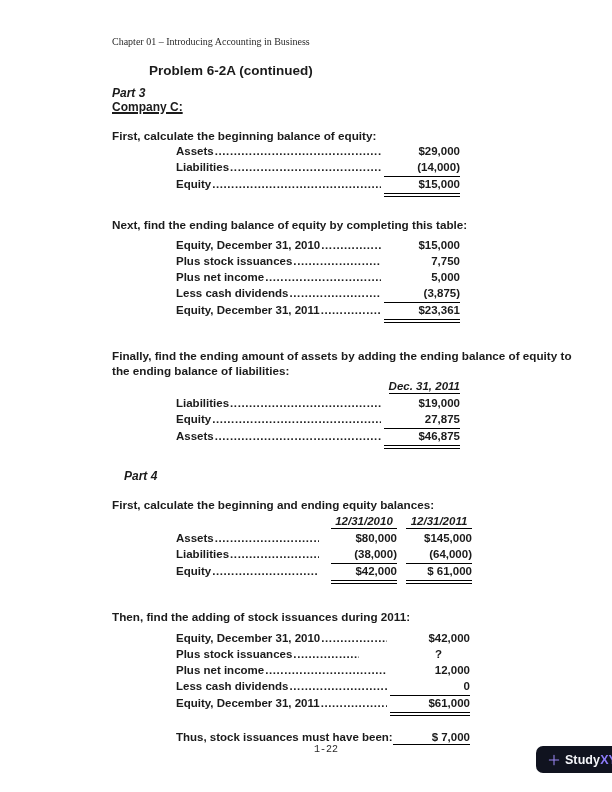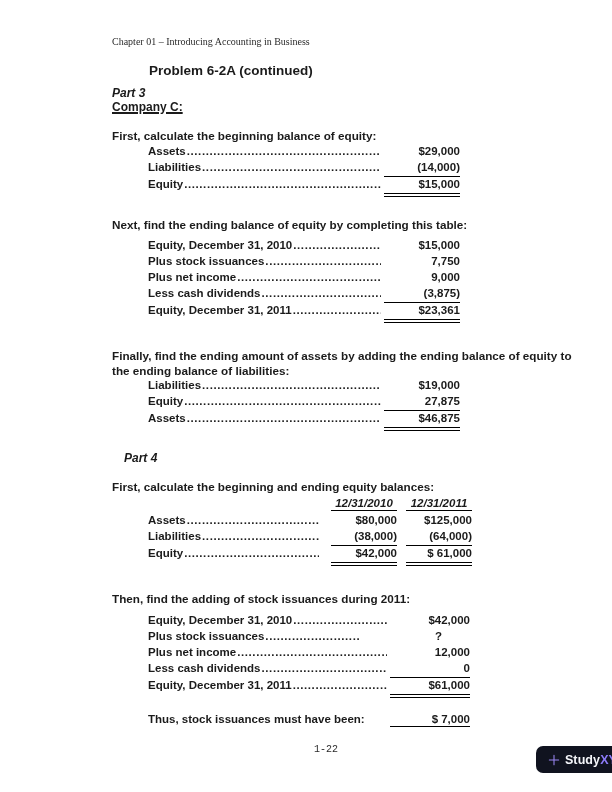--- a/index.html
+++ b/index.html
@@ -37,21 +37,21 @@
 
   .hdr-row { display: flex; justify-content: flex-end; margin-top: 2px; margin-bottom: 2px; }
   .col-hdr {
     font-size: 11.5px; font-weight: bold; font-style: italic;
     border-bottom: 1.5px solid #000; padding-bottom: 1px;
   }
   .hdr-row-2 { display: flex; justify-content: flex-end; gap: 9px; margin-top: 2px; margin-bottom: 2px; }
   .hdr-row-2 .col-hdr { width: 66px; text-align: center; }
 
   .trow { display: flex; align-items: baseline; line-height: 15px; }
-  .tlabel { white-space: nowrap; }
+  .tlabel { white-space: nowrap; margin-left: 28px; }
   .leader { flex: 1; overflow: hidden; white-space: nowrap; margin: 0 3px 0 1px; }
   .leader::after {
     content: "....................................................................................................";
     letter-spacing: 0.6px;
   }
   .spacer { flex: 1; }
 
   .val { text-align: right; white-space: pre; padding-bottom: 1px; }
   .val-c  { width: 76px; }
   .val-d  { width: 66px; margin-left: 9px; }
@@ -119,36 +119,39 @@
         <span class="val val-c">$15,000</span>
       </div>
       <div class="trow">
         <span class="tlabel">Plus stock issuances</span>
         <span class="leader"></span>
         <span class="val val-c">7,750</span>
       </div>
       <div class="trow">
         <span class="tlabel">Plus net income</span>
         <span class="leader"></span>
-        <span class="val val-c">9,000</span>
+        <span class="val val-c">5,000</span>
       </div>
       <div class="trow">
         <span class="tlabel">Less cash dividends</span>
         <span class="leader"></span>
         <span class="val val-c u1">(3,875)</span>
       </div>
       <div class="trow">
         <span class="tlabel">Equity, December 31, 2011</span>
         <span class="leader"></span>
         <span class="val val-c u2">$23,361</span>
       </div>
     </div>
 
     <div class="intro mt-sec">Finally, find the ending amount of assets by adding the ending balance of equity to the ending balance of liabilities:</div>
     <div class="tbl tbl-c">
+      <div class="hdr-row">
+        <span class="col-hdr">Dec. 31, 2011</span>
+      </div>
       <div class="trow">
         <span class="tlabel">Liabilities</span>
         <span class="leader"></span>
         <span class="val val-c">$19,000</span>
       </div>
       <div class="trow">
         <span class="tlabel">Equity</span>
         <span class="leader"></span>
         <span class="val val-c u1">27,875</span>
       </div>
@@ -164,21 +167,21 @@
     <div class="intro mt-md">First, calculate the beginning and ending equity balances:</div>
     <div class="tbl tbl-d2">
       <div class="hdr-row-2">
         <span class="col-hdr">12/31/2010</span>
         <span class="col-hdr">12/31/2011</span>
       </div>
       <div class="trow">
         <span class="tlabel">Assets</span>
         <span class="leader"></span>
         <span class="val val-d">$80,000</span>
-        <span class="val val-d">$125,000</span>
+        <span class="val val-d">$145,000</span>
       </div>
       <div class="trow">
         <span class="tlabel">Liabilities</span>
         <span class="leader"></span>
         <span class="val val-d u1">(38,000)</span>
         <span class="val val-d u1">(64,000)</span>
       </div>
       <div class="trow">
         <span class="tlabel">Equity</span>
         <span class="leader"></span>

